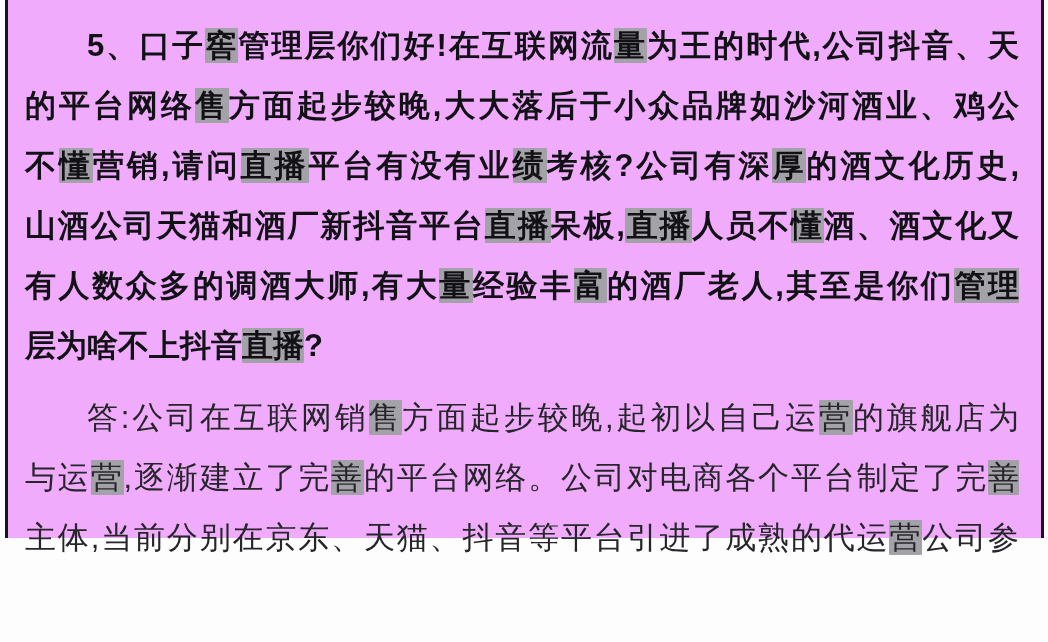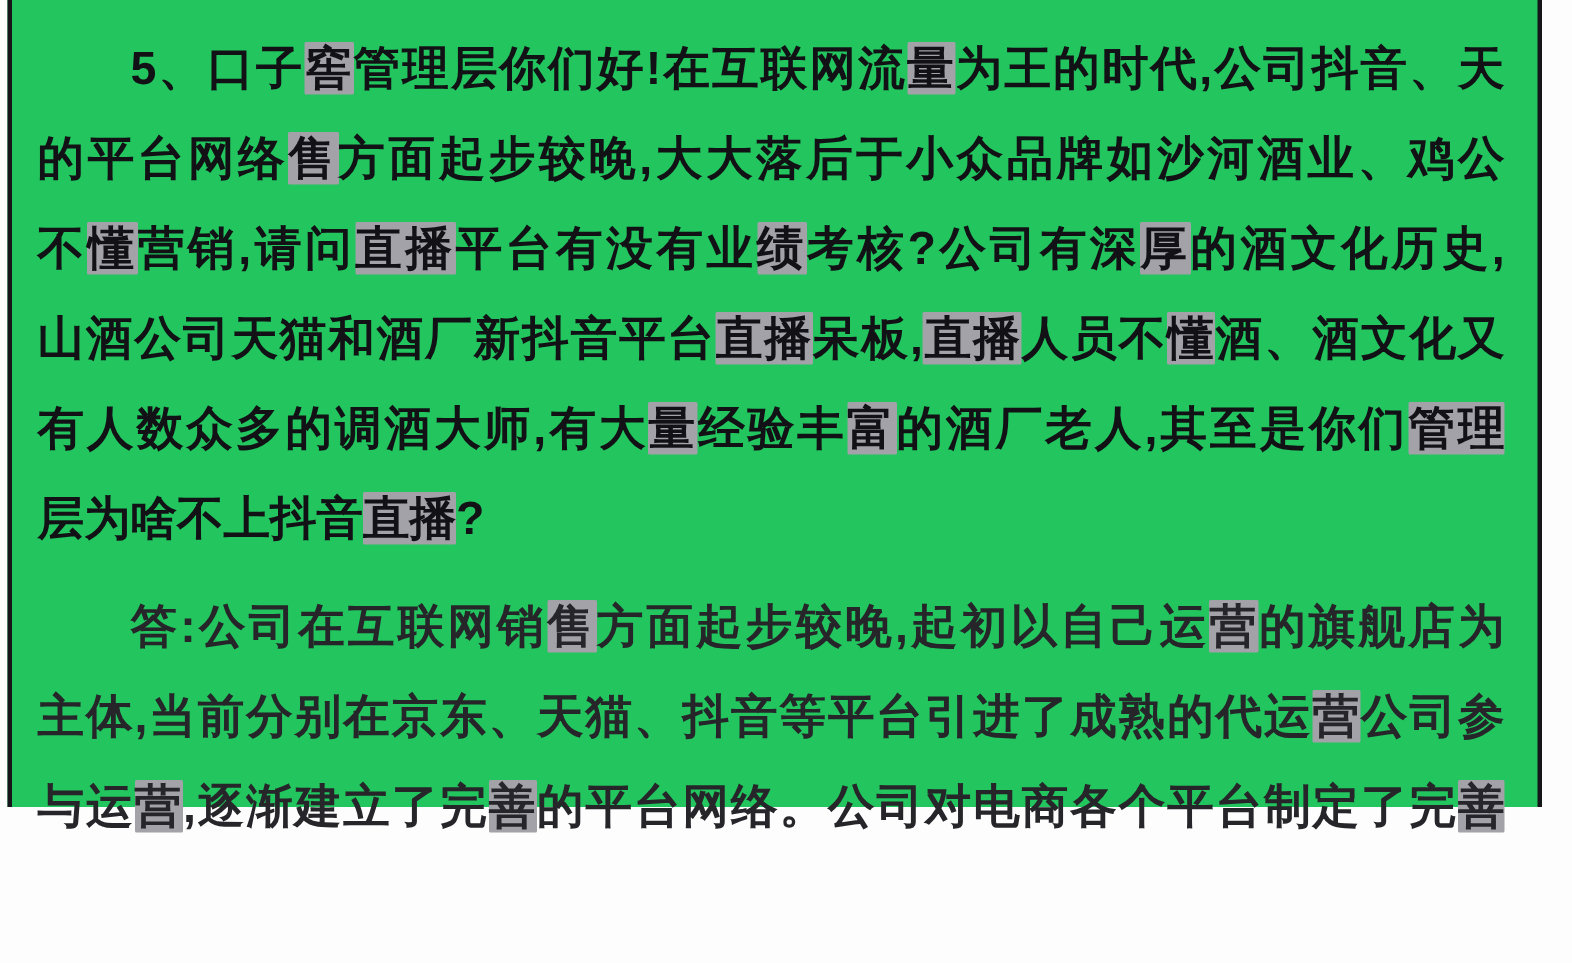--- a/index.html
+++ b/index.html
@@ -10,24 +10,24 @@
     width: 1048px;
     height: 642px;
     background: #fdfdfd;
     font-family: "Liberation Sans", sans-serif;
     overflow: hidden;
   }
   .sheet {
     box-sizing: border-box;
     height: 538px;
     margin-left: 5px;
-    margin-right: 20px;
+    margin-right: 4px;
     border-left: 3px solid #15151a;
     border-right: 3px solid #15151a;
-    background: #22c55e;
+    background: #f0abfc;
     padding: 16px 22px 0 17px;
   }
   .para { }
   .para.a { margin-top: 12px; }
   .line {
     font-size: 31px;
     line-height: 60px;
     color: #17171a;
     letter-spacing: 0;
     text-align: justify;
@@ -38,21 +38,21 @@
     text-align-last: left;
   }
   .line.indent {
     text-indent: 62px;
   }
   .para.q .line {
     font-weight: 700;
     color: #121216;
   }
   .para.a .line {
-    font-weight: 700;
+    font-weight: 400;
     color: #26262a;
   }
   .hl {
     background: #a2a2a8;
     border-radius: 1px;
   }
 </style>
 </head>
 <body>
 
@@ -61,17 +61,17 @@
       <div class="para q">
         <div class="line indent"><span>5、口子</span><span class="hl">窖</span><span>管理层你们好!在互联网流</span><span class="hl">量</span><span>为王的时代,公司抖音、天</span></div>
         <div class="line"><span>的平台网络</span><span class="hl">售</span><span>方面起步较晚,大大落后于小众品牌如沙河酒业、鸡公</span></div>
         <div class="line"><span>不</span><span class="hl">懂</span><span>营销,请问</span><span class="hl">直播</span><span>平台有没有业</span><span class="hl">绩</span><span>考核?公司有深</span><span class="hl">厚</span><span>的酒文化历史,</span></div>
         <div class="line"><span>山酒公司天猫和酒厂新抖音平台</span><span class="hl">直播</span><span>呆板,</span><span class="hl">直播</span><span>人员不</span><span class="hl">懂</span><span>酒、酒文化又</span></div>
         <div class="line"><span>有人数众多的调酒大师,有大</span><span class="hl">量</span><span>经验丰</span><span class="hl">富</span><span>的酒厂老人,其至是你们</span><span class="hl">管理</span></div>
         <div class="line no-just"><span>层为啥不上抖音</span><span class="hl">直播</span><span>?</span></div>
       </div>
       <div class="para a">
         <div class="line indent"><span>答:公司在互联网销</span><span class="hl">售</span><span>方面起步较晚,起初以自己运</span><span class="hl">营</span><span>的旗舰店为</span></div>
+        <div class="line"><span>与运</span><span class="hl">营</span><span>,逐渐建立了完</span><span class="hl">善</span><span>的平台网络。公司对电商各个平台制定了完</span><span class="hl">善</span></div>
         <div class="line"><span>主体,当前分别在京东、天猫、抖音等平台引进了成熟的代运</span><span class="hl">营</span><span>公司参</span></div>
-        <div class="line"><span>与运</span><span class="hl">营</span><span>,逐渐建立了完</span><span class="hl">善</span><span>的平台网络。公司对电商各个平台制定了完</span><span class="hl">善</span></div>
       </div>
     </div>
 </div>
 
 </body></html>

